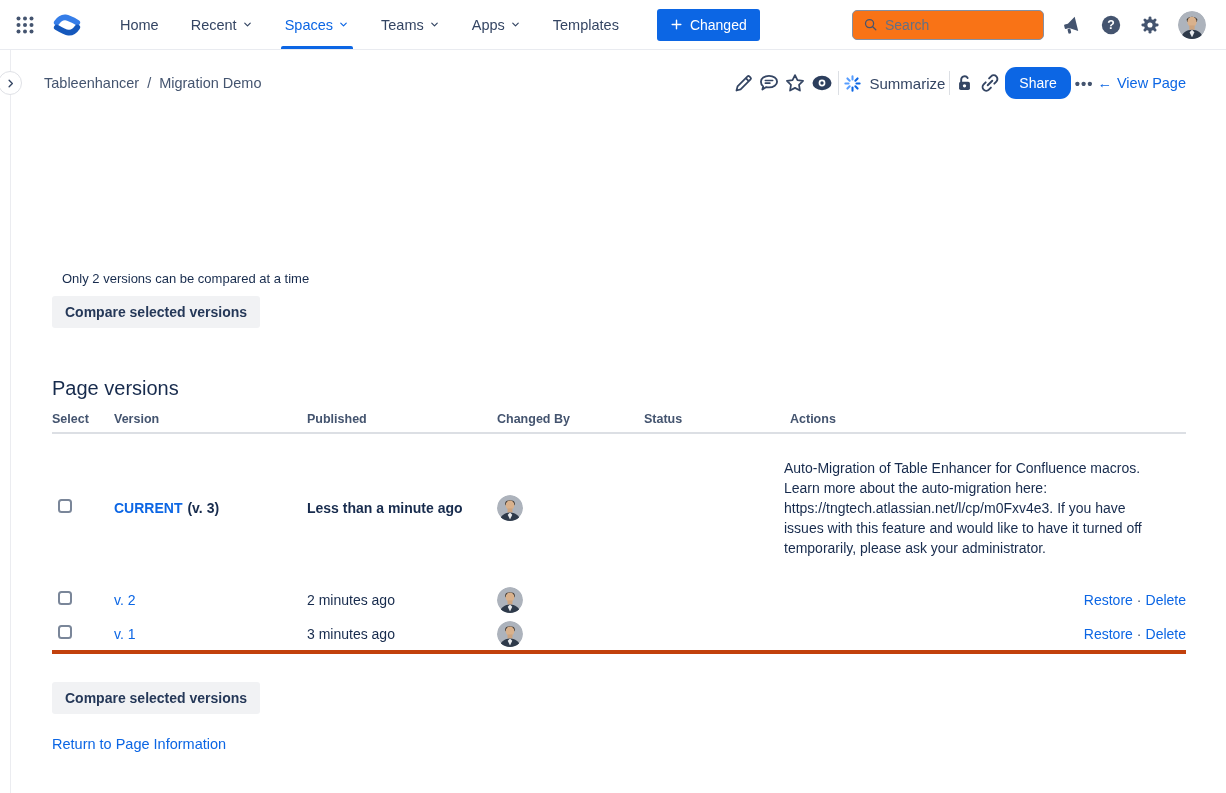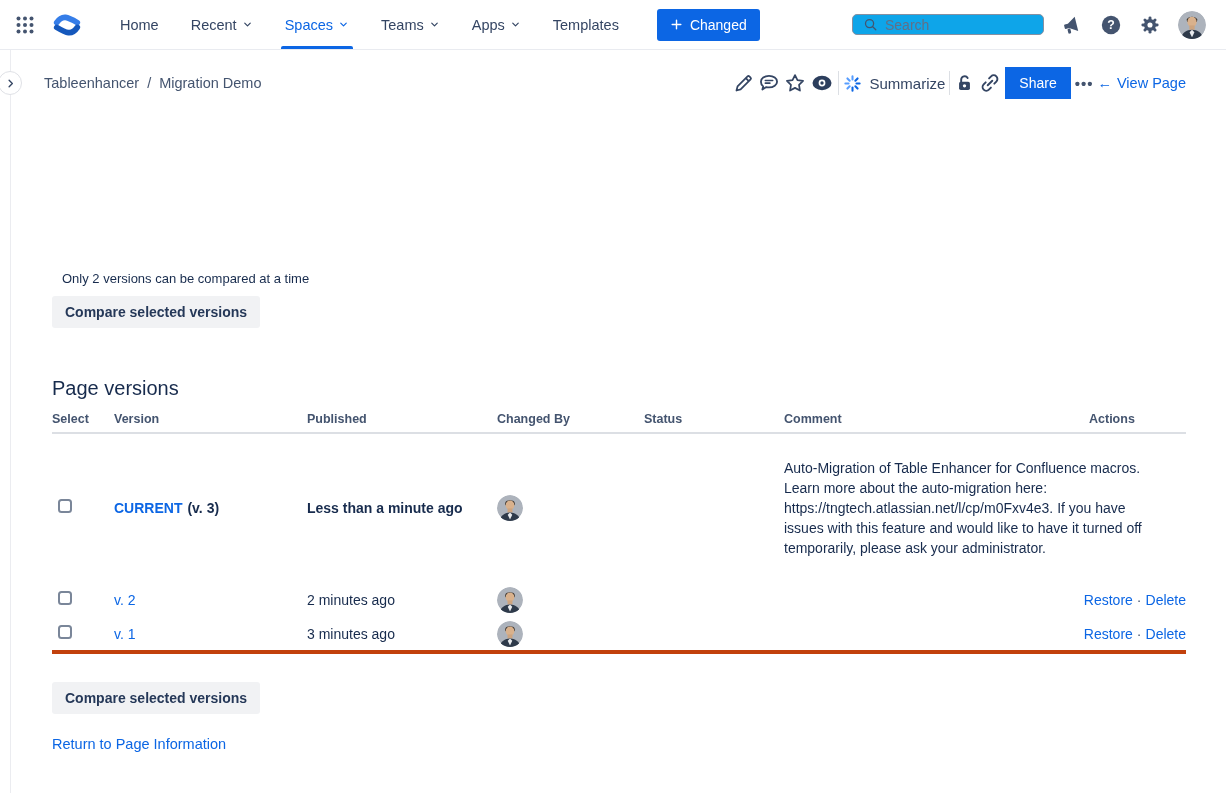--- a/index.html
+++ b/index.html
@@ -18,22 +18,22 @@
   .navitem { position:relative; height:100%; display:flex; align-items:center; gap:5px;
     padding:16px 4px; margin:0 12px; font-size:14.5px; font-weight:500; color:#344563; cursor:pointer; white-space:nowrap; }
   .navitem.active { color:#0C66E4; }
   .navitem.active::after { content:""; position:absolute; left:0; right:0; bottom:0; height:3px;
     background:#0C66E4; border-radius:2px 2px 0 0; }
   .navitem .chev { display:flex; align-items:center; }
   .create-btn { margin-left:22px; height:32px; display:flex; align-items:center; gap:7px;
     background:#0C66E4; color:#fff; font-size:14px; font-weight:500; border:none;
     border-radius:3px; padding:0 13px; cursor:pointer; font-family:inherit; }
   .topnav-right { margin-left:auto; display:flex; align-items:center; gap:17px; }
-  .searchbox { display:flex; align-items:center; gap:7px; width:192px; height:21px;
-    border:1.5px solid #8590A2; border-radius:5px; padding:0 10px; background:#0ea5e9; }
+  .searchbox { display:flex; align-items:center; gap:7px; width:192px; height:30px;
+    border:1.5px solid #8590A2; border-radius:5px; padding:0 10px; background:#f97316; }
   .searchbox input { border:none; outline:none; font-size:14px; color:#172B4D; width:100%;
     font-family:inherit; background:transparent; }
   .searchbox input::placeholder { color:#626F86; }
   .iconbtn { display:flex; align-items:center; justify-content:center; cursor:pointer; background:none; border:none; padding:0; }
   .avatar { width:28px; height:28px; border-radius:50%; overflow:hidden; cursor:pointer; flex:0 0 auto; }
 
   
   .rail-line { position:absolute; left:10px; top:50px; bottom:0; width:1px; background:#EBECF0; }
   .rail-expand { position:absolute; left:-2px; top:71px; width:24px; height:24px; border-radius:50%;
     background:#fff; border:1px solid #DFE1E6; display:flex; align-items:center; justify-content:center;
@@ -41,21 +41,21 @@
 
   
   .pagebar { position:absolute; top:58px; left:44px; right:40px; height:50px;
     display:flex; align-items:center; }
   .breadcrumb { display:flex; align-items:center; gap:8px; font-size:14.5px; color:#44546F; }
   .breadcrumb a { color:#44546F; text-decoration:none; cursor:pointer; }
   .pagetools { margin-left:auto; display:flex; align-items:center; gap:4px; }
   .vdivider { width:1px; height:24px; background:#DCDFE4; }
   .summarize { display:flex; align-items:center; gap:7px; font-size:15px; font-weight:500;
     color:#344563; cursor:pointer; background:none; border:none; font-family:inherit; }
-  .share-btn { height:32px; background:#0C66E4; color:#fff; border:none; border-radius:0;
+  .share-btn { height:32px; background:#0C66E4; color:#fff; border:none; border-radius:11px;
     font-size:14px; font-weight:500; padding:0 14px; cursor:pointer; font-family:inherit; }
   .more-dots { font-size:15px; font-weight:bold; color:#44546F; letter-spacing:1px; cursor:pointer;
     background:none; border:none; font-family:inherit; }
   .viewpage { display:flex; align-items:center; gap:5px; color:#0C66E4; font-size:14.5px;
     text-decoration:none; cursor:pointer; white-space:nowrap; }
 
   
   .page-title { position:absolute; top:133px; left:52px; width:736px; text-align:center;
     font-size:26px; font-weight:500; color:#172B4D; letter-spacing:.2px; }
   .compare-note { position:absolute; top:271px; left:62px; font-size:13px; color:#172B4D; }
@@ -304,21 +304,20 @@
   <h2 class="section-heading">Page versions</h2>
 
   <div class="vtable">
 
     <div class="vrow vhead">
       <div>Select</div>
       <div>Version</div>
       <div>Published</div>
       <div>Changed By</div>
       <div>Status</div>
-      <div>Comment</div>
       <div class="th-actions">Actions</div>
     </div>
 
     <div class="vrow row-current">
       <div class="cell-select">
         <span class="checkbox"></span>
       </div>
       <div>
         <a class="version-link current">CURRENT</a><span class="version-suffix">(v. 3)</span>
       </div>

